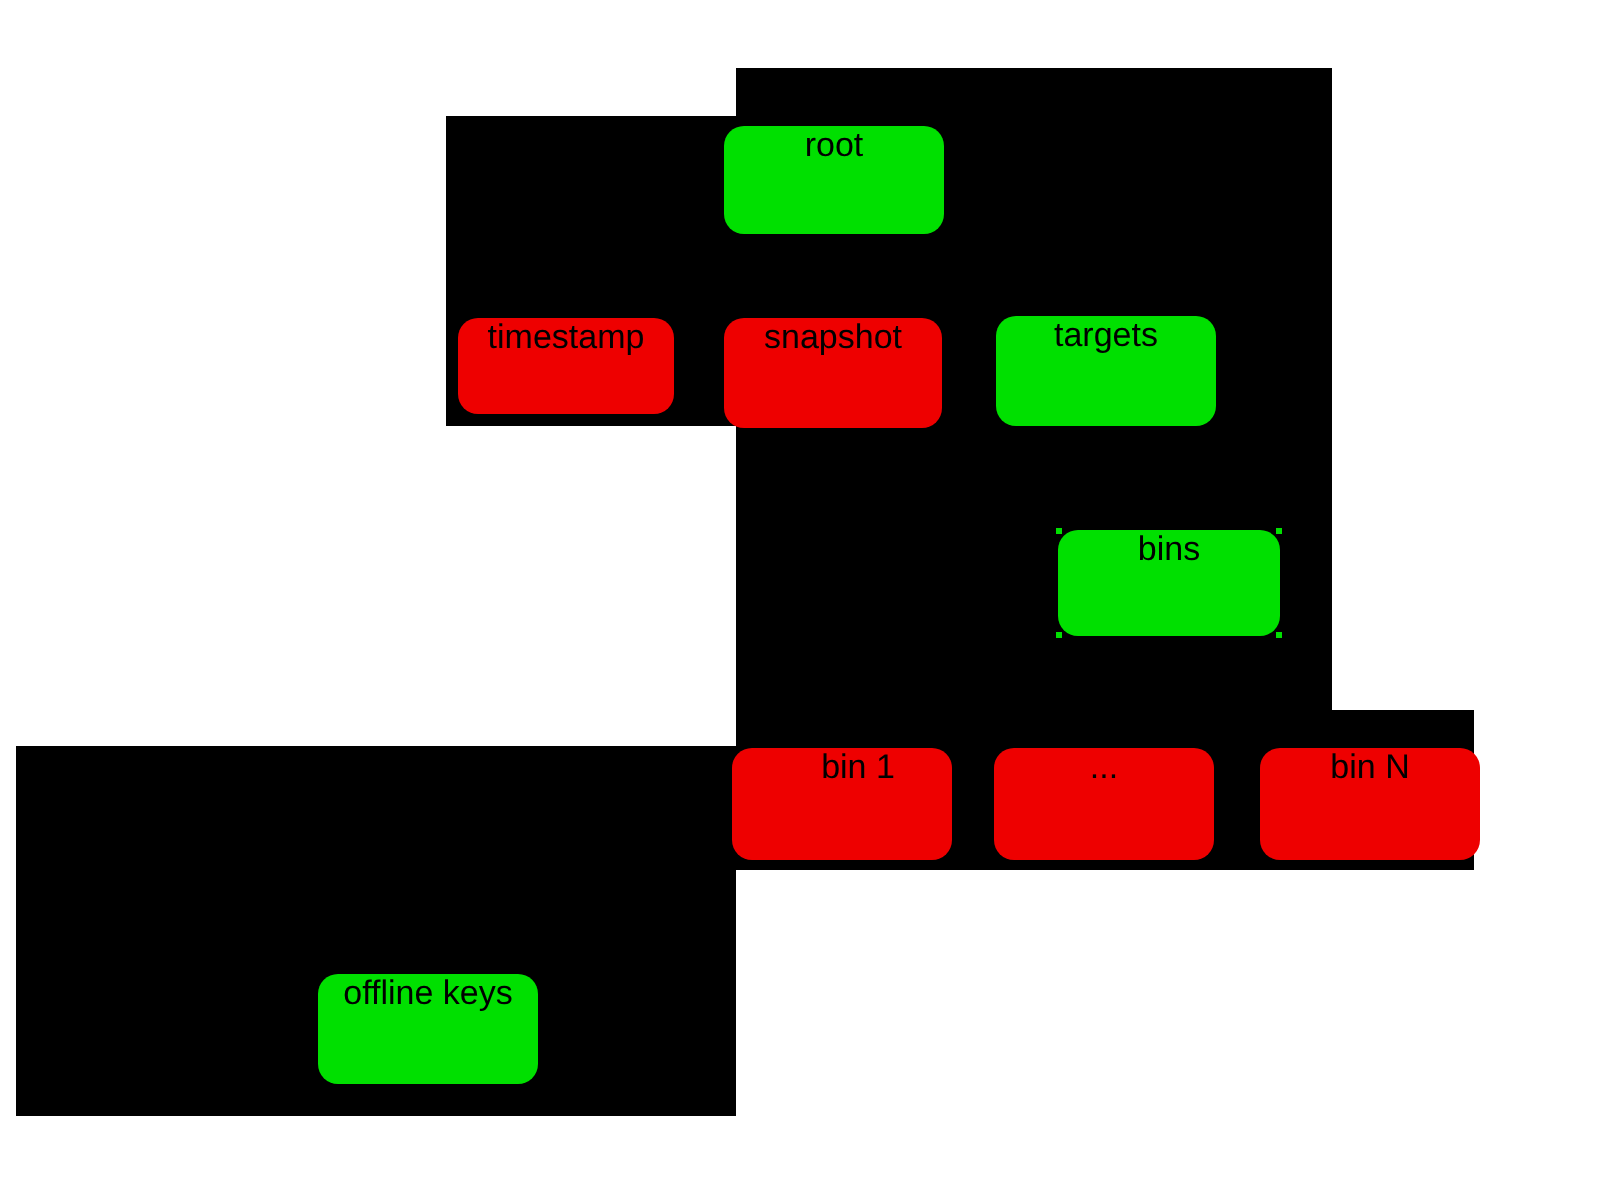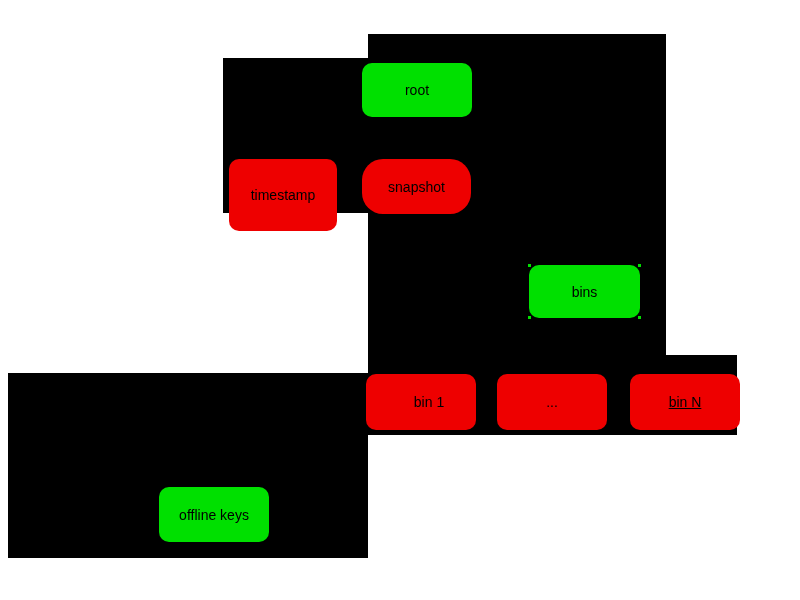--- a/index.html
+++ b/index.html
@@ -22,39 +22,39 @@
   
   #region-top-left     { left: 223px; top: 58px;  width: 145px; height: 155px; }
   #region-central      { left: 368px; top: 34px;  width: 298px; height: 401px; }
   #region-right-ext    { left: 666px; top: 355px; width: 71px;  height: 80px;  }
   #region-bottom-left  { left: 8px;   top: 373px; width: 360px; height: 185px; }
 
   .node {
     position: absolute;
     border-radius: 10px;
     display: flex;
-    align-items: center;
+    align-items: flex-start;
     justify-content: center;
-    font-size: 14px;
+    font-size: 17px;
     color: #000000;
     text-align: center;
     box-sizing: border-box;
   }
   .node.online  { background: #ee0000; }
   .node.offline { background: #00e000; }
 
   
   #node-root         { left: 362px; top: 63px;  width: 110px; height: 54px; }
-  #node-timestamp    { left: 229px; top: 159px; width: 108px; height: 72px; }
-  #node-snapshot     { left: 362px; top: 159px; width: 109px; height: 55px; border-radius: 21px; }
+  #node-timestamp    { left: 229px; top: 159px; width: 108px; height: 48px; }
+  #node-snapshot     { left: 362px; top: 159px; width: 109px; height: 55px; }
   #node-targets      { left: 498px; top: 158px; width: 110px; height: 55px; }
   #node-bins         { left: 497px; top: 265px; width: 111px; height: 53px; margin-left: 32px; }
   #node-bin-1        { left: 366px; top: 374px; width: 110px; height: 56px; padding-left: 16px; }
   #node-bin-ellipsis { left: 497px; top: 374px; width: 110px; height: 56px; }
-  #node-bin-n        { left: 630px; top: 374px; width: 110px; height: 56px; text-decoration: underline; }
+  #node-bin-n        { left: 630px; top: 374px; width: 110px; height: 56px; }
   #legend-online     { left: 18px;  top: 487px; width: 110px; height: 55px; }
   #legend-offline    { left: 146px; top: 487px; width: 110px; height: 55px; margin-left: 13px; }
 
   
   .corner-mark {
     position: absolute;
     width: 3px;
     height: 3px;
     background: #00e000;
   }
@@ -78,20 +78,23 @@
   </div>
 
   <div class="node online" id="node-timestamp">
     <span>timestamp</span>
   </div>
 
   <div class="node online" id="node-snapshot">
     <span>snapshot</span>
   </div>
 
+  <div class="node offline" id="node-targets">
+    <span>targets</span>
+  </div>
 
   <div class="node offline" id="node-bins">
     <span class="corner-mark tl"></span>
     <span class="corner-mark tr"></span>
     <span class="corner-mark bl"></span>
     <span class="corner-mark br"></span>
     <span>bins</span>
   </div>
 
   <div class="node online" id="node-bin-1">

